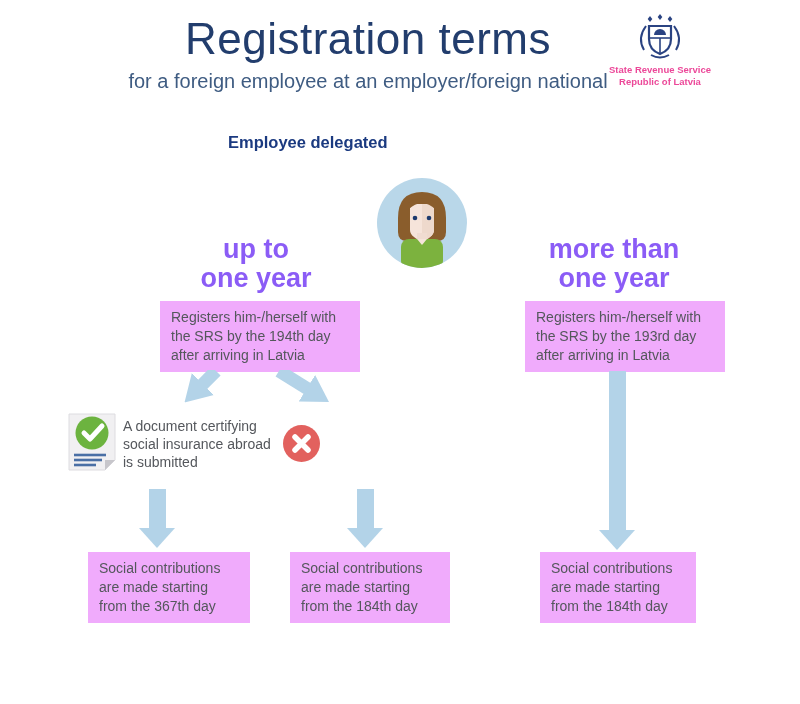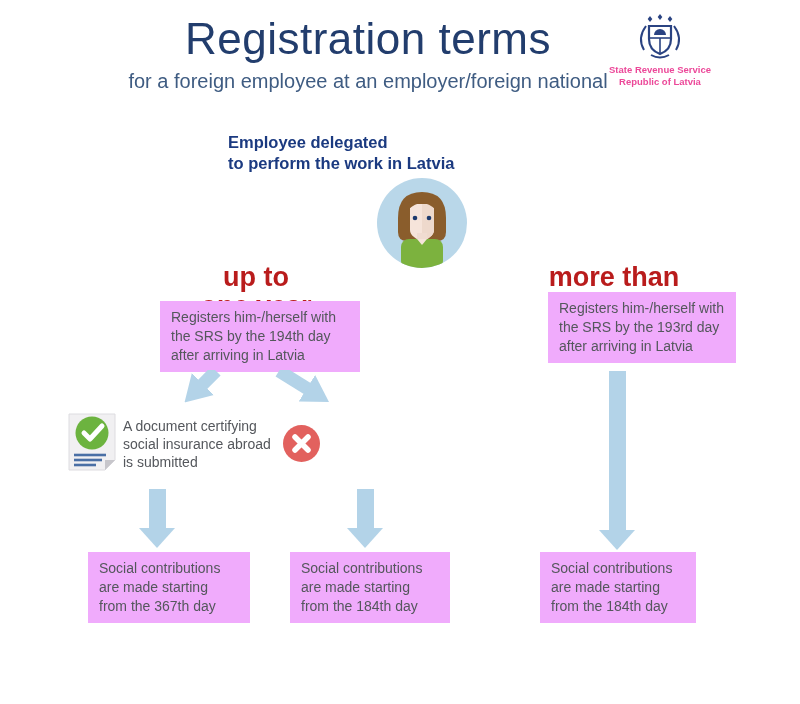--- a/index.html
+++ b/index.html
@@ -26,32 +26,32 @@
 
   
   .root-label{
     left:228px;top:132px;width:400px;
     font-size:16.5px;font-weight:bold;color:#1b3a80;line-height:1.25;
   }
   .avatar{left:377px;top:178px;width:90px;height:90px;}
 
   
   .branch-head{
-    text-align:center;font-size:27px;font-weight:bold;color:#b91c1c;line-height:1.07;margin-top:28px;
+    text-align:center;font-size:27px;font-weight:bold;color:#8b5cf6;line-height:1.07;
   }
   .branch-head.left{left:150px;top:235px;width:212px;}
   .branch-head.right{left:508px;top:235px;width:212px;}
 
   
   .box{
     background:#f0abfc;color:#54575c;font-size:14px;line-height:1.35;
     padding:7px 11px;box-sizing:border-box;
   }
   .box.reg-left{left:160px;top:301px;width:200px;min-height:66px;}
-  .box.reg-right{left:525px;top:292px;width:200px;min-height:66px;margin-left:23px;}
+  .box.reg-right{left:525px;top:301px;width:200px;min-height:66px;}
   .box.res1{left:88px;top:552px;width:162px;min-height:70px;}
   .box.res2{left:290px;top:552px;width:160px;min-height:70px;}
   .box.res3{left:540px;top:552px;width:156px;min-height:70px;}
 
   
   .cond-text{
     color:#54575c;font-size:14px;line-height:1.3;
   }
   .cond-text.c1{left:123px;top:417px;width:158px;}
   .cond-text.c2{left:322px;top:417px;width:164px;}
@@ -96,21 +96,20 @@
         <path d="M44,12 Q53,24 46,36" fill="none" stroke-width="2"></path>
         <path d="M21,41 Q30,46 39,41" fill="none" stroke-width="2"></path>
       </g>
     </svg>
     <div class="ln">State Revenue Service</div>
     <div class="ln">Republic of Latvia</div>
   </div>
 
   <div class="abs root-label">
     <div>Employee delegated</div>
-    <div>to perform the work in Latvia</div>
   </div>
 
   <svg class="abs avatar" width="90" height="90" viewBox="0 0 90 90">
     <defs>
         <clipPath id="avclip">
           <circle cx="45" cy="45" r="45"></circle>
         </clipPath>
       </defs>
     <circle cx="45" cy="45" r="45" fill="#b9d7e9"></circle>
     <g clip-path="url(#avclip)">

